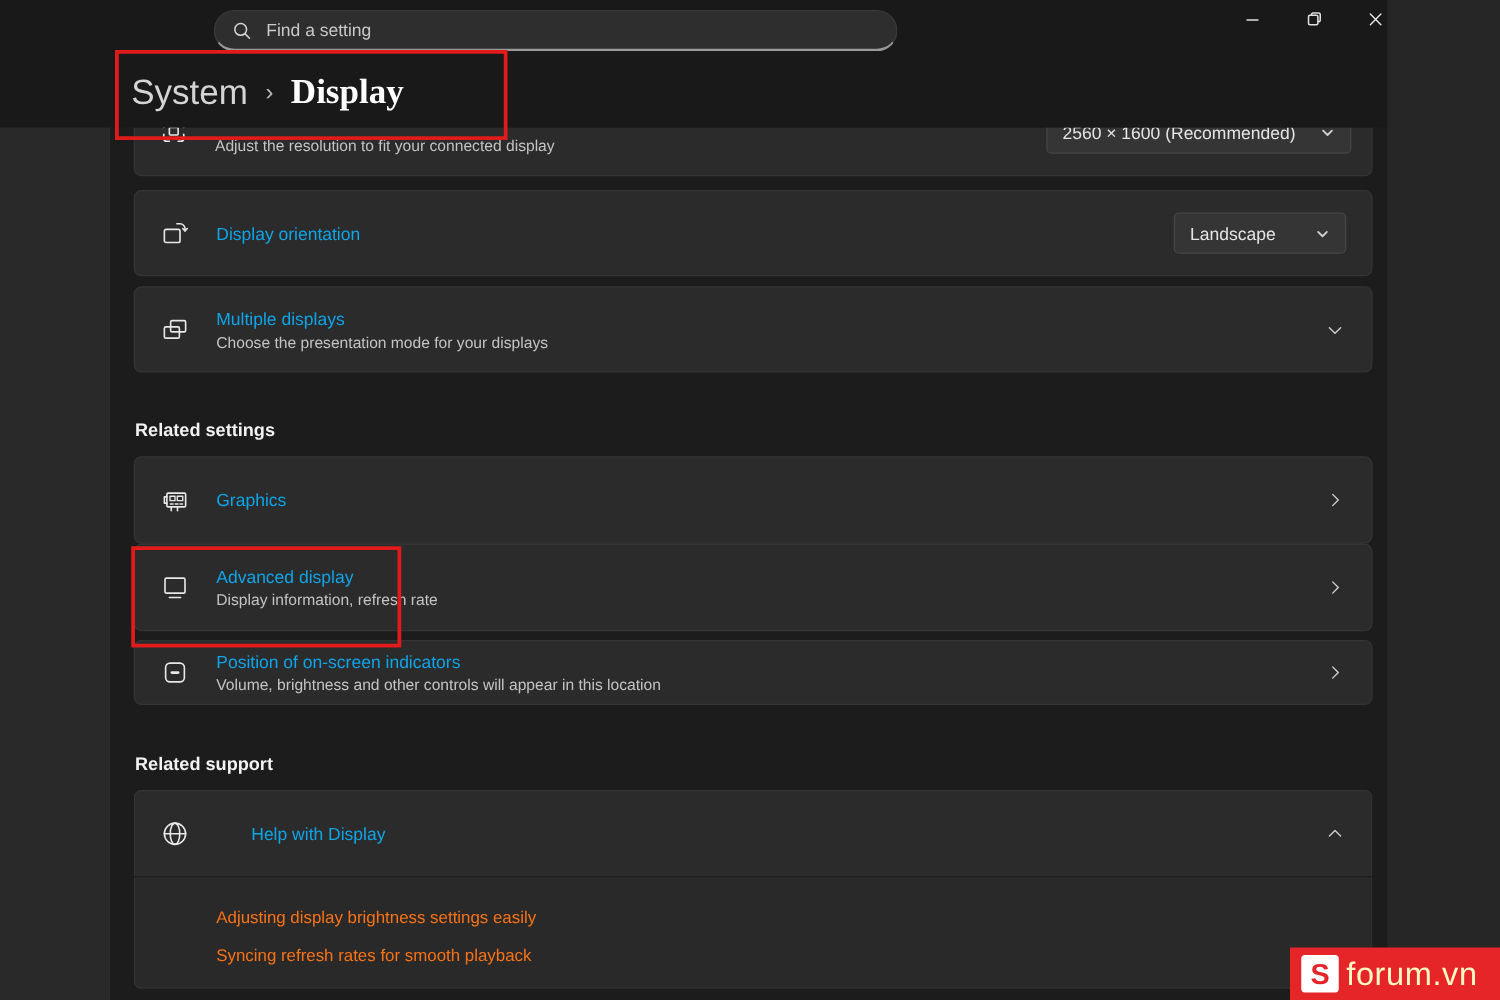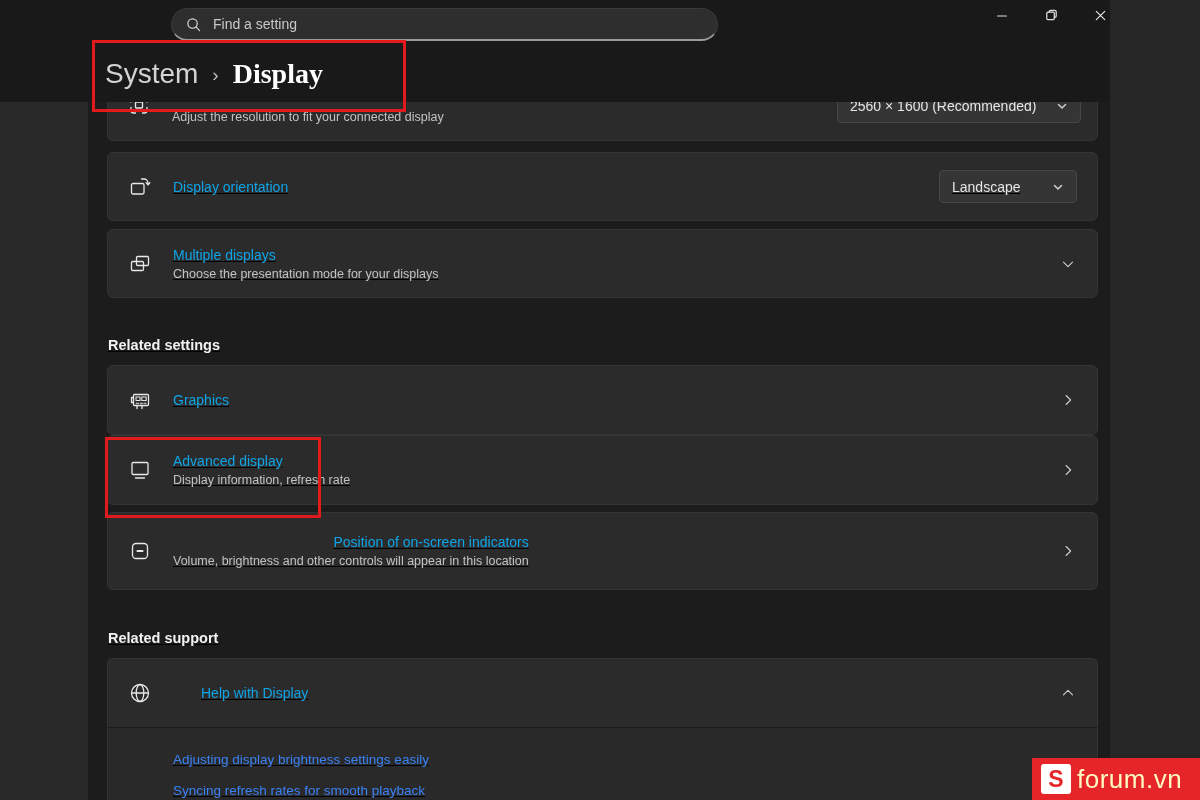--- a/index.html
+++ b/index.html
@@ -31,21 +31,21 @@
   .searchbox input::placeholder{color:#c9c9c9;opacity:1;}
   .win-btn{position:absolute;top:0;height:31px;width:44px;display:flex;align-items:center;justify-content:center;cursor:pointer;}
   .breadcrumb{position:absolute;left:105px;top:58px;display:flex;align-items:center;gap:14px;white-space:nowrap;}
   .crumb-parent{font-size:28px;color:#d4d4d4;font-weight:400;}
   .crumb-sep{font-size:19px;color:#bdbdbd;padding-top:2px;}
   .crumb-current{font-size:28px;color:#ffffff;font-weight:700;font-family:Liberation Serif, serif;}
 
   
   .pane{
     position:absolute;left:88px;top:102px;width:1022px;height:698px;
-    background:#1c1c1c;overflow:hidden;z-index:1;text-decoration:underline;
+    background:#1c1c1c;overflow:hidden;z-index:1;
   }
   .card{
     background:#2b2b2b;border:1px solid #343434;border-radius:6px;
     margin-left:19px;width:991px;box-sizing:border-box;
     display:flex;align-items:center;padding:0 20px;position:relative;
   }
   .row-icon{width:24px;height:24px;margin-right:21px;flex:0 0 auto;}
   .row-text{display:flex;flex-direction:column;gap:4px;}
   .row-title{font-size:14px;color:#0ea5e9;}
   .row-sub{font-size:12.5px;color:#c3c3c3;}
@@ -61,29 +61,29 @@
   .card-resolution{height:71px;margin-top:-32px;}
   .card-resolution .row-icon{position:absolute;left:19px;top:22px;margin:0;}
   .card-resolution .row-sub{position:absolute;left:64px;top:39px;}
   .card-resolution .select{position:absolute;right:16px;top:18px;width:244px;height:34px;}
 
   .card-orientation{margin-top:11px;height:69px;}
   .card-multiple{margin-top:8px;height:69px;}
   .hdr-settings{margin-top:39px;margin-bottom:12px;}
   .card-advanced{height:70px;}
   .card-graphics{margin-top:6px;height:70px;}
-  .card-position{margin-top:7px;height:78px;text-align:right;}
+  .card-position{margin-top:7px;height:52px;}
   .hdr-support{margin-top:40px;margin-bottom:12px;}
   .card-help{height:69px;border-radius:6px 6px 0 0;border-bottom:none;gap:28px;}
   .help-panel{
     margin-left:19px;width:991px;box-sizing:border-box;height:90px;
     background:#292929;border:1px solid #343434;border-top:1px solid #1c1c1c;
     border-radius:0 0 6px 6px;padding:24px 0 0 65px;
   }
-  .help-link{font-size:13.5px;color:#3b82f6;cursor:pointer;line-height:16px;}
+  .help-link{font-size:13.5px;color:#f97316;cursor:pointer;line-height:16px;}
   .help-link + .help-link{margin-top:15px;}
 
   
   .anno{position:absolute;border:3px solid #e11b1b;z-index:50;pointer-events:none;}
   .anno-breadcrumb{left:92px;top:40px;width:308px;height:66px;}
   .anno-graphics{left:105px;top:437px;width:210px;height:75px;}
 
   
   .watermark{
     position:absolute;left:1032px;top:758px;width:168px;height:42px;background:#e52528;

